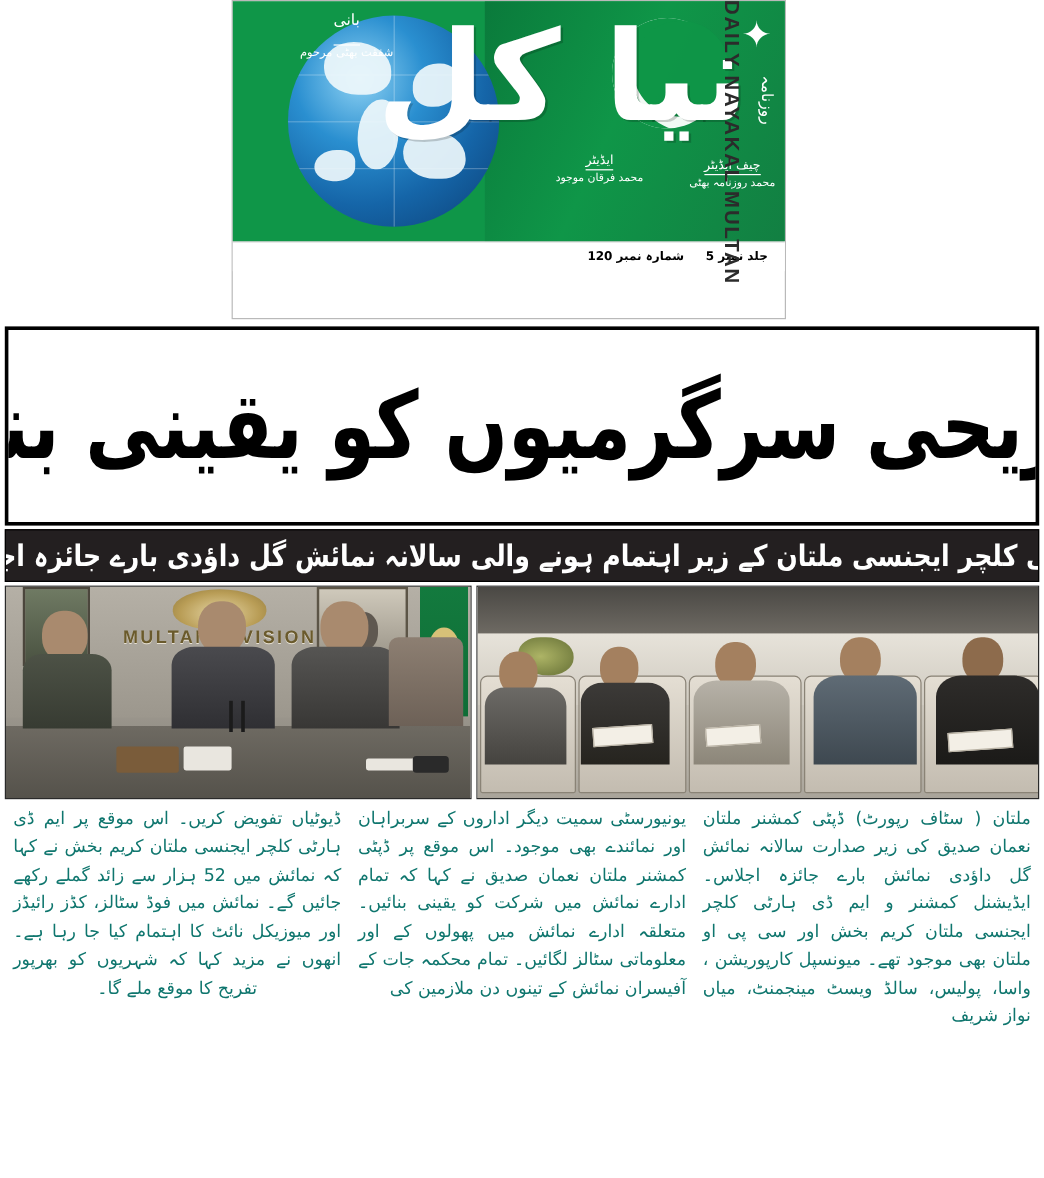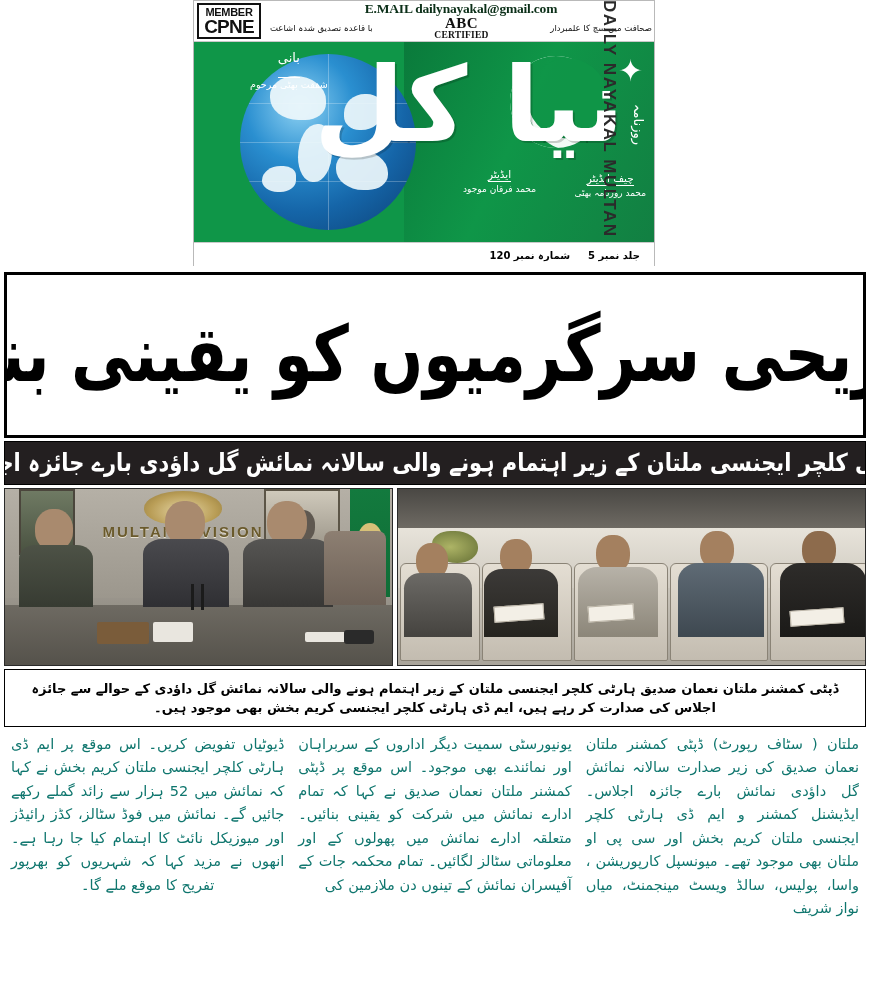--- a/index.html
+++ b/index.html
@@ -537,37 +537,20 @@
 </style>
 </head>
 <body>
 
 <div class="page">
 
   <div class="masthead-wrap">
 
     <div class="masthead">
 
-      <div class="top-strip">
-        <div class="cpne-box">
-          <div class="cpne-member">MEMBER</div>
-          <div class="cpne-name">CPNE</div>
-        </div>
-        <div class="top-mid">
-          <div class="email-line">E.MAIL dailynayakal@gmail.com</div>
-          <div class="slogan-row">
-            <div class="urdu slogan-right">با قاعدہ تصدیق شدہ اشاعت</div>
-            <div class="abc-box">
-              <div class="abc-1">ABC</div>
-              <div class="abc-2">CERTIFIED</div>
-            </div>
-            <div class="urdu slogan-left">صحافت میں سچ کا علمبردار</div>
-          </div>
-        </div>
-      </div>
 
       <div class="logo-area">
         <div class="flag-green">
           <div class="flag-crescent"></div>
           <div class="flag-star">
               <span>✦</span>
             </div>
         </div>
 
         <div class="globe">
@@ -682,23 +665,20 @@
       <div class="pr-person prp5">
         <div class="pr-h"></div>
         <div class="pr-b"></div>
       </div>
       <div class="pr-paper prpap1"></div>
       <div class="pr-paper prpap2"></div>
       <div class="pr-paper prpap3"></div>
     </div>
   </div>
 
-  <div class="caption-box">
-    <div class="caption-text urdu">ڈپٹی کمشنر ملتان نعمان صدیق ہارٹی کلچر ایجنسی ملتان کے زیر اہتمام ہونے والی سالانہ نمائش گل داؤدی کے حوالے سے جائزہ اجلاس کی صدارت کر رہے ہیں، ایم ڈی ہارٹی کلچر ایجنسی کریم بخش بھی موجود ہیں۔</div>
-  </div>
 
   <div class="columns">
     <div class="col">
       <p class="urdu">ملتان ( سٹاف رپورٹ) ڈپٹی کمشنر ملتان نعمان صدیق کی زیر صدارت سالانہ نمائش گل داؤدی نمائش بارے جائزہ اجلاس۔ ایڈیشنل کمشنر و ایم ڈی ہارٹی کلچر ایجنسی ملتان کریم بخش اور سی پی او ملتان بھی موجود تھے۔ میونسپل کارپوریشن ، واسا، پولیس، سالڈ ویسٹ مینجمنٹ، میاں نواز شریف</p>
     </div>
     <div class="col">
       <p class="urdu">یونیورسٹی سمیت دیگر اداروں کے سربراہان اور نمائندے بھی موجود۔ اس موقع پر ڈپٹی کمشنر ملتان نعمان صدیق نے کہا کہ تمام ادارے نمائش میں شرکت کو یقینی بنائیں۔ متعلقہ ادارے نمائش میں پھولوں کے اور معلوماتی سٹالز لگائیں۔ تمام محکمہ جات کے آفیسران نمائش کے تینوں دن ملازمین کی</p>
     </div>
     <div class="col col-end">
       <p class="urdu">ڈیوٹیاں تفویض کریں۔ اس موقع پر ایم ڈی ہارٹی کلچر ایجنسی ملتان کریم بخش نے کہا کہ نمائش میں 25 ہزار سے زائد گملے رکھے جائیں گے۔ نمائش میں فوڈ سٹالز، کڈز رائیڈز اور میوزیکل نائٹ کا اہتمام کیا جا رہا ہے۔ انھوں نے مزید کہا کہ شہریوں کو بھرپور تفریح کا موقع ملے گا۔</p>

